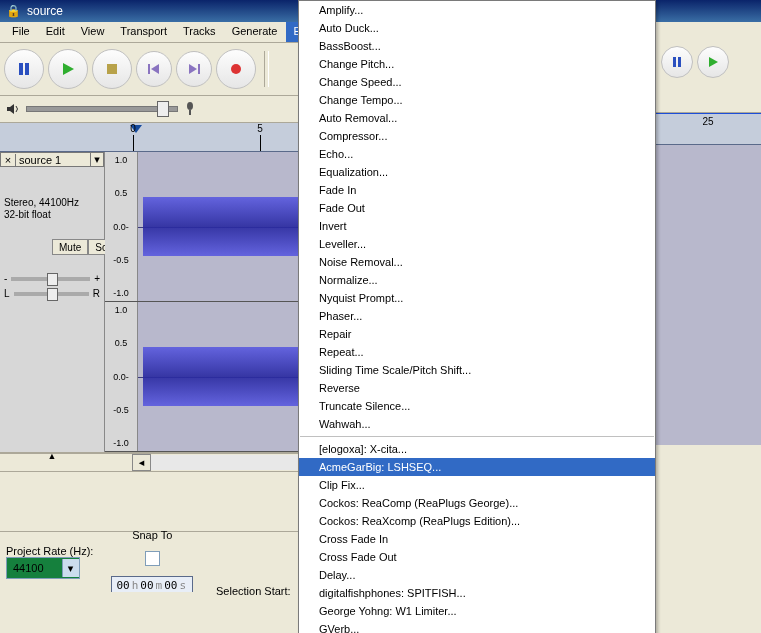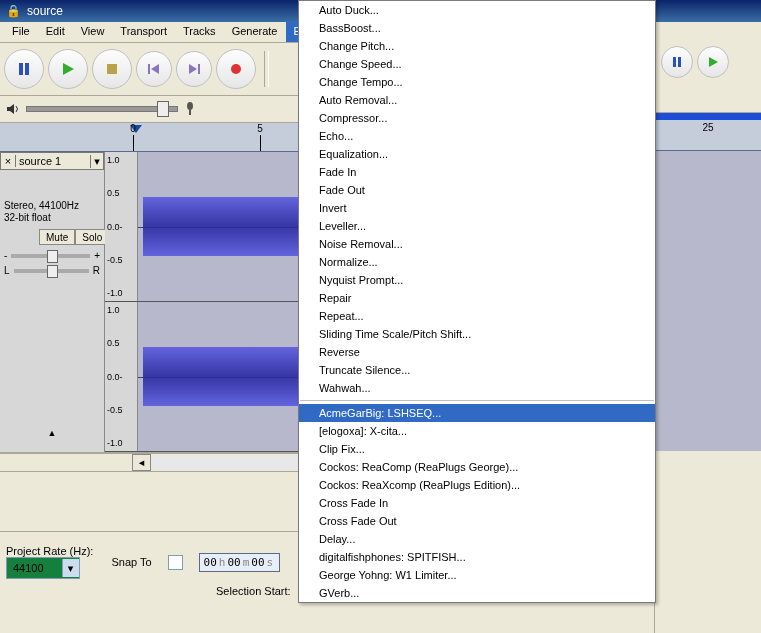--- a/index.html
+++ b/index.html
@@ -19,54 +19,54 @@
   .ruler .arrow{position:absolute;left:130px;top:2px;width:0;height:0;border-left:6px solid transparent;border-right:6px solid transparent;border-top:8px solid #154a9c;}
   .ruler .tick{position:absolute;top:12px;border-left:1px solid #000;height:16px;}
   .ruler .lbl{position:absolute;top:0;transform:translateX(-50%);}
   .body{display:flex;height:300px;background:#bfbfbf;}
   .trackpanel{width:104px;background:#d7d7d7;border-right:1px solid #888;display:flex;flex-direction:column;}
   .tp-head{display:flex;align-items:center;border:1px solid #777;background:#ece9d8;height:16px;}
   .tp-head .x{width:14px;text-align:center;border-right:1px solid #777;}
   .tp-head .nm{flex:1;padding-left:3px;}
   .tp-head .dd{width:12px;text-align:center;border-left:1px solid #777;}
   .tp-text{padding:2px 4px;font-size:10px;line-height:12px;margin-top:28px;}
-  .tp-btns{display:flex;margin:3px;padding-left:36px;}
+  .tp-btns{display:flex;margin:16px;padding-left:36px;}
   .tp-btns button{flex:1;font-size:10px;height:16px;border:1px solid #888;background:#ece9d8;}
   .slider-row{display:flex;align-items:center;justify-content:space-between;padding:2px 4px;font-size:10px;}
   .slider-row .tk{flex:1;height:4px;background:#aaa;margin:0 4px;position:relative;}
   .slider-row .th{position:absolute;top:-4px;left:45%;width:9px;height:11px;background:#eee;border:1px solid #666;}
   .wavearea{flex:1;display:flex;flex-direction:column;}
-  .scale-col{width:28px;background:#d7d7d7;border-right:1px solid #888;display:flex;flex-direction:column;justify-content:space-between;padding:3px 2px;font-size:9px;text-align:left;}
+  .scale-col{width:28px;background:#d7d7d7;border-right:1px solid #888;display:flex;flex-direction:column;justify-content:space-between;padding:3px 2px;font-size:9px;text-align:center;}
   .wave-row{flex:1;display:flex;border-bottom:1px solid #555;}
   .wave{flex:1;background:#b8b8cc;position:relative;overflow:hidden;}
   .wave .mid{position:absolute;top:50%;left:0;right:0;height:1px;background:#3d3d7a;}
   .wave .blob{position:absolute;top:30%;height:40%;background:linear-gradient(to bottom,#5a5ae0,#2828a0,#5a5ae0);opacity:.9;}
   .scrollzone{height:78px;background:#ece9d8;border-top:1px solid #aca899;}
   .hscroll{height:17px;background:#ece9d8;display:flex;align-items:center;border-top:1px solid #aca899;border-bottom:1px solid #aca899;}
   .hscroll .arrow{width:17px;height:15px;border:1px solid #888;background:#ece9d8;display:flex;align-items:center;justify-content:center;}
   .hscroll .track{flex:1;height:15px;background:#e8e8e8;}
   .bottom{display:flex;align-items:center;height:52px;padding:4px 6px;border-top:1px solid #aca899;gap:18px;}
   .bottom label{display:block;font-size:11px;}
   .combo{display:inline-flex;border:1px solid #7f9db9;background:#15803d;height:20px;align-items:center;}
   .combo span{padding:0 18px 0 6px;}
   .combo .dd{width:16px;height:18px;background:#cde;border-left:1px solid #7f9db9;display:flex;align-items:center;justify-content:center;}
-  .snap{display:flex;align-items:center;gap:16px;}
+  .snap{display:flex;align-items:center;gap:10px;flex-direction:column;}
   .snap .chk{width:13px;height:13px;border:1px solid #7f9db9;background:#fff;}
   .timefield{display:inline-flex;border:1px solid #5a6a8a;background:#e8eef7;padding:2px 4px;font-family:monospace;font-size:11px;}
   .timefield .u{color:#888;margin:0 2px;}
   
   .dropdown{position:absolute;top:0;left:298px;width:356px;background:#fff;border:1px solid #7a7a7a;box-shadow:2px 2px 3px rgba(0,0,0,.25);z-index:100;max-height:632px;overflow:hidden;}
   .dropdown .mi{padding:3px 20px 3px 20px;font-size:11px;cursor:default;white-space:nowrap;}
   .dropdown .mi.hl{background:#316ac5;color:#fff;}
   .dropdown .sep{height:1px;background:#c0c0c0;margin:3px 1px;}
   
   .right-strip{position:absolute;right:0;top:22px;width:106px;bottom:0;background:#ece9d8;border-left:1px solid #aca899;z-index:5;}
   .right-strip .rtool{display:flex;gap:4px;padding:24px 6px 8px;}
   .right-strip .rbtn{width:30px;height:30px;border:1px solid #c0c0c0;border-radius:18px;background:linear-gradient(#fdfdfd,#e6e6e6);display:flex;align-items:center;justify-content:center;}
-  .right-strip .rruler{height:28px;background:#c5cddb;border-top:7px solid #1d4ed8;border-bottom:1px solid #5a6a8a;text-align:center;font-size:10px;padding-top:2px;}
+  .right-strip .rruler{height:28px;background:#c5cddb;border-top:1px solid #1d4ed8;border-bottom:1px solid #5a6a8a;text-align:center;font-size:10px;padding-top:2px;}
   .right-strip .rwave{background:#b8b8cc;height:300px;}
   svg{display:block}
 </style>
 </head>
 <body>
 
 <div class="titlebar">
   <span class="lock">🔒</span>
   <span>source</span>
 </div>
@@ -252,45 +252,47 @@
           <polygon points="2,1 11,6 2,11" fill="#2fae2f"></polygon>
         </svg>
       </div>
   </div>
   <div style="height:26px;border-bottom:1px solid #aca899"></div>
   <div class="rruler">25</div>
   <div class="rwave"></div>
 </div>
 
 <div class="dropdown" id="fxmenu">
+    <div class="mi">Amplify...</div>
     <div class="mi">Auto Duck...</div>
     <div class="mi">BassBoost...</div>
     <div class="mi">Change Pitch...</div>
     <div class="mi">Change Speed...</div>
     <div class="mi">Change Tempo...</div>
     <div class="mi">Auto Removal...</div>
     <div class="mi">Compressor...</div>
     <div class="mi">Echo...</div>
     <div class="mi">Equalization...</div>
     <div class="mi">Fade In</div>
     <div class="mi">Fade Out</div>
     <div class="mi">Invert</div>
     <div class="mi">Leveller...</div>
     <div class="mi">Noise Removal...</div>
     <div class="mi">Normalize...</div>
     <div class="mi">Nyquist Prompt...</div>
+    <div class="mi">Phaser...</div>
     <div class="mi">Repair</div>
     <div class="mi">Repeat...</div>
     <div class="mi">Sliding Time Scale/Pitch Shift...</div>
     <div class="mi">Reverse</div>
     <div class="mi">Truncate Silence...</div>
     <div class="mi">Wahwah...</div>
     <div class="sep"></div>
+    <div class="mi">[elogoxa]: X-cita...</div>
     <div class="mi hl">AcmeGarBig: LSHSEQ...</div>
-    <div class="mi">[elogoxa]: X-cita...</div>
     <div class="mi">Clip Fix...</div>
     <div class="mi">Cockos: ReaComp (ReaPlugs George)...</div>
     <div class="mi">Cockos: ReaXcomp (ReaPlugs Edition)...</div>
     <div class="mi">Cross Fade In</div>
     <div class="mi">Cross Fade Out</div>
     <div class="mi">Delay...</div>
     <div class="mi">digitalfishphones: SPITFISH...</div>
     <div class="mi">George Yohng: W1 Limiter...</div>
     <div class="mi">GVerb...</div>
   </div>

